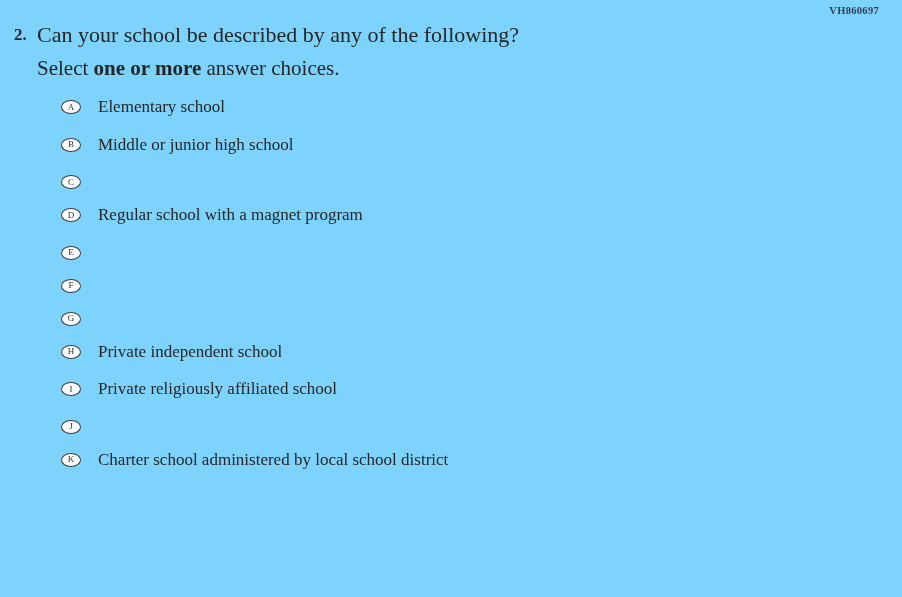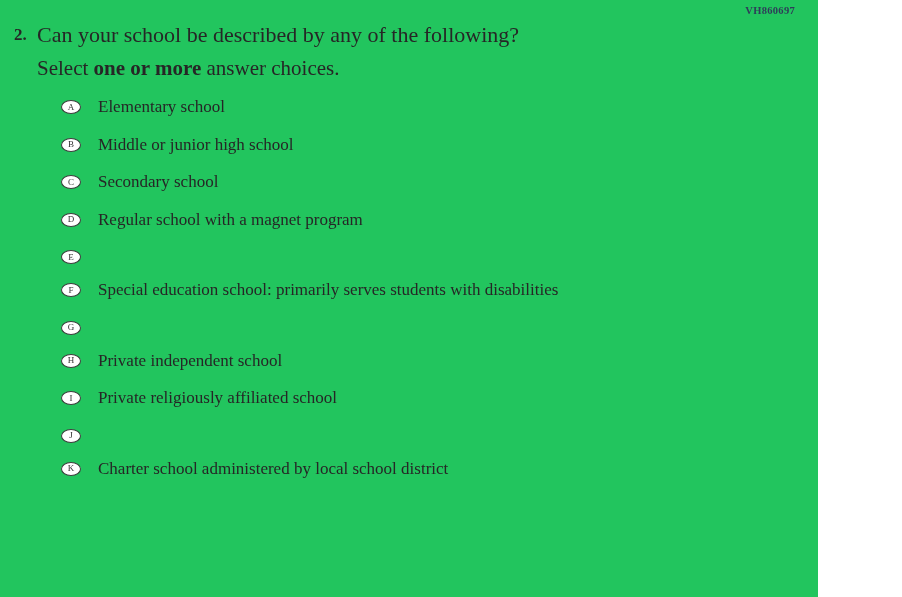--- a/index.html
+++ b/index.html
@@ -1,21 +1,21 @@
 <!DOCTYPE html>
 <html><head>
 <meta charset="utf-8">
 <style>
   * { margin: 0; padding: 0; box-sizing: border-box; }
   html, body { background: #ffffff; }
   .page {
     position: relative;
-    width: 818px;
+    width: 902px;
     height: 597px;
-    background: #22c55e;
+    background: #7dd3fc;
     font-family: "Liberation Serif", "DejaVu Serif", serif;
     color: #262626;
     overflow: hidden;
   }
   .form-code {
     position: absolute;
     top: 5px;
     right: 23px;
     font-size: 10.5px;
     font-weight: 700;
@@ -110,41 +110,39 @@
     <span class="bubble">
       <span>B</span>
     </span>
     <span class="option-text">Middle or junior high school</span>
   </div>
 
   <div class="option-row">
     <span class="bubble">
       <span>C</span>
     </span>
-    <span class="option-text">Secondary school</span>
   </div>
 
   <div class="option-row">
     <span class="bubble">
       <span>D</span>
     </span>
     <span class="option-text">Regular school with a magnet program</span>
   </div>
 
   <div class="option-row">
     <span class="bubble">
       <span>E</span>
     </span>
   </div>
 
   <div class="option-row">
     <span class="bubble">
       <span>F</span>
     </span>
-    <span class="option-text">Special education school: primarily serves students with disabilities</span>
   </div>
 
   <div class="option-row">
     <span class="bubble">
       <span>G</span>
     </span>
   </div>
 
   <div class="option-row">
     <span class="bubble">

